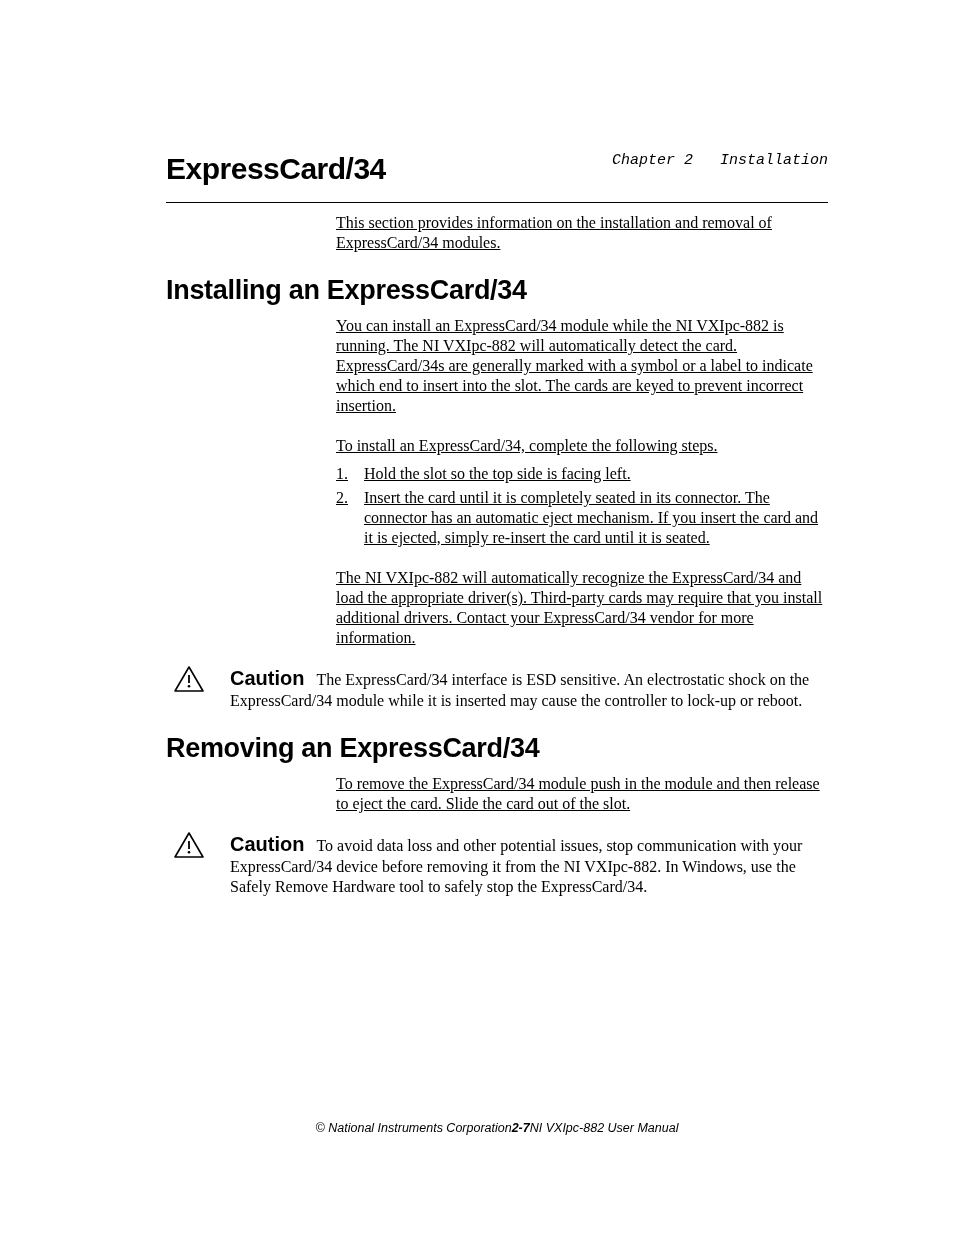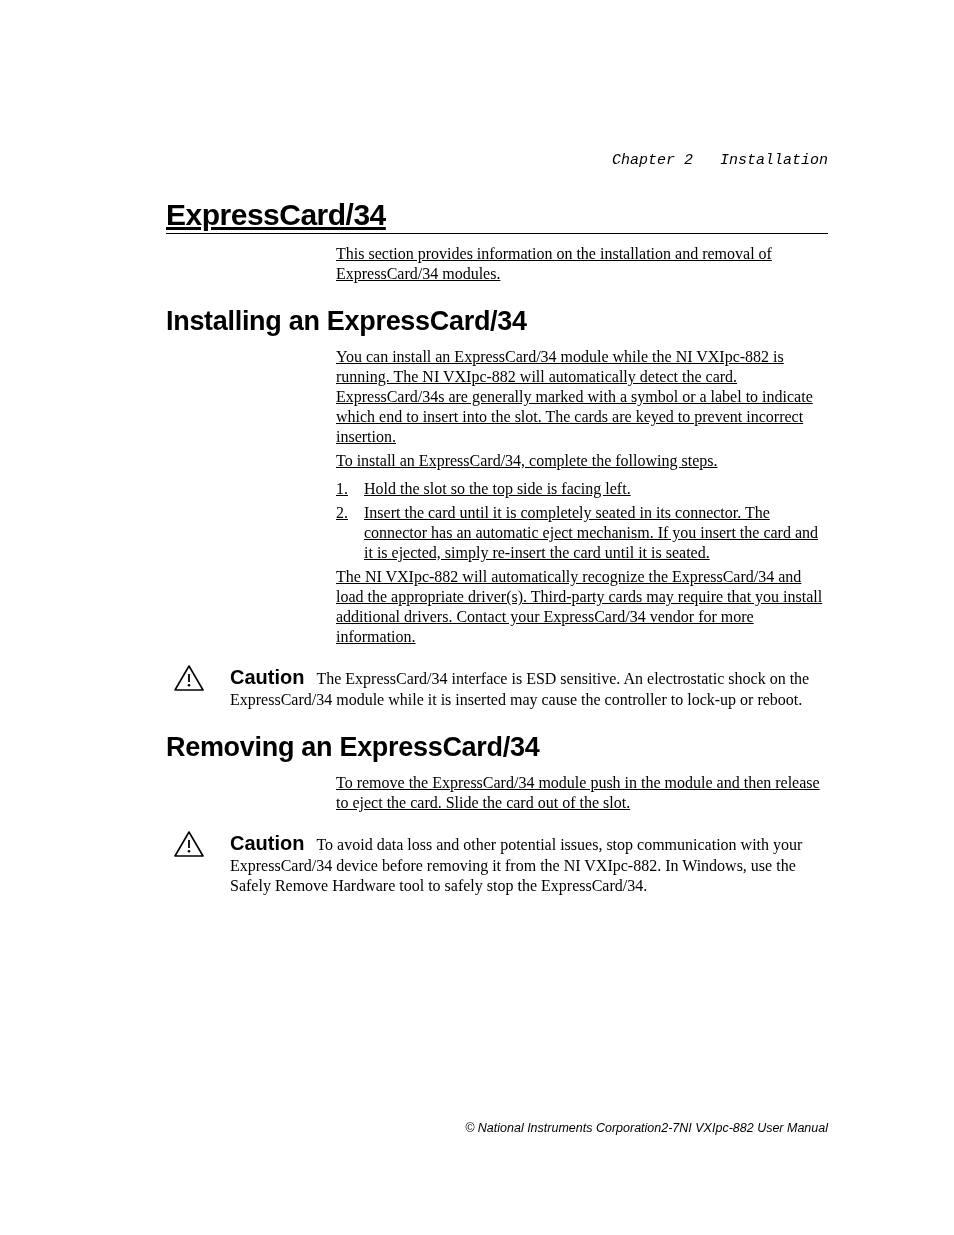--- a/index.html
+++ b/index.html
@@ -28,42 +28,40 @@
     font-size: 15px;
     color: #000;
   }
   .running-head .chap {
     margin-right: 18px;
   }
   .h1 {
     font-family: Arial, Helvetica, sans-serif;
     font-weight: 700;
     font-size: 30px;
-    margin-top: 46px;
     border-bottom: 1.5px solid #000;
-    padding-bottom: 1px;
+    padding-bottom: 16px;
     letter-spacing: -0.5px;
-    text-decoration: underline;
   }
   .h2 {
     font-family: Arial, Helvetica, sans-serif;
     font-weight: 700;
     font-size: 27px;
     margin-top: 22px;
     margin-bottom: 4px;
     letter-spacing: -0.3px;
   }
   .body-indent {
     margin-left: 170px;
     font-size: 16px;
     line-height: 1.25;
     text-decoration: underline;
   }
   .para {
-    margin-top: 4px;
+    margin-top: 20px;
   }
   .para.first {
     margin-top: 10px;
   }
   ol.steps {
     margin: 8px 0 0 0;
     padding-left: 0;
     list-style: none;
     font-size: 16px;
     line-height: 1.25;
@@ -102,27 +100,28 @@
     font-family: Arial, Helvetica, sans-serif;
     font-weight: 700;
     font-size: 20px;
   }
   .footer {
     position: absolute;
     bottom: 100px;
     left: 166px;
     right: 126px;
     display: flex;
-    justify-content: flex-end;
+    justify-content: center;
     font-family: Arial, Helvetica, sans-serif;
     font-style: italic;
     font-size: 12.5px;
   }
   .footer .center {
     font-style: italic;
+    font-weight: bold;
   }
 </style>
 </head>
 <body>
 
 <div class="page">
 
   <div class="running-head">
     <span class="chap">Chapter 2</span>
     <span>Installation</span>

